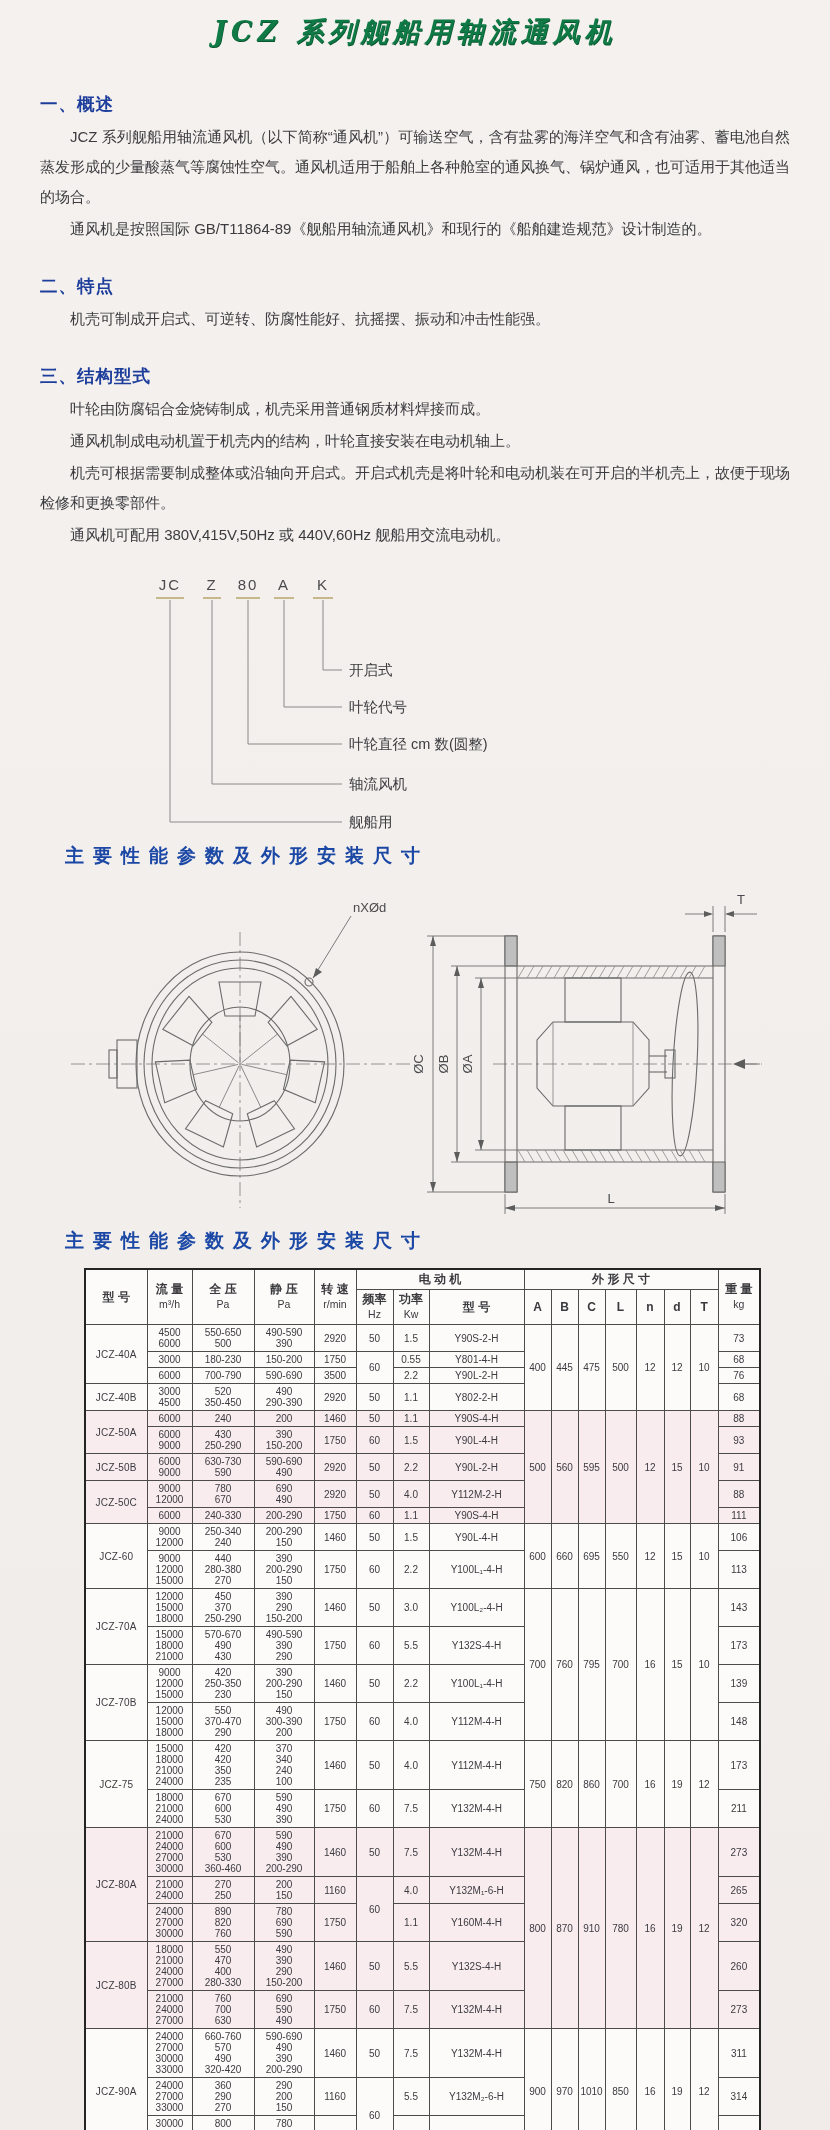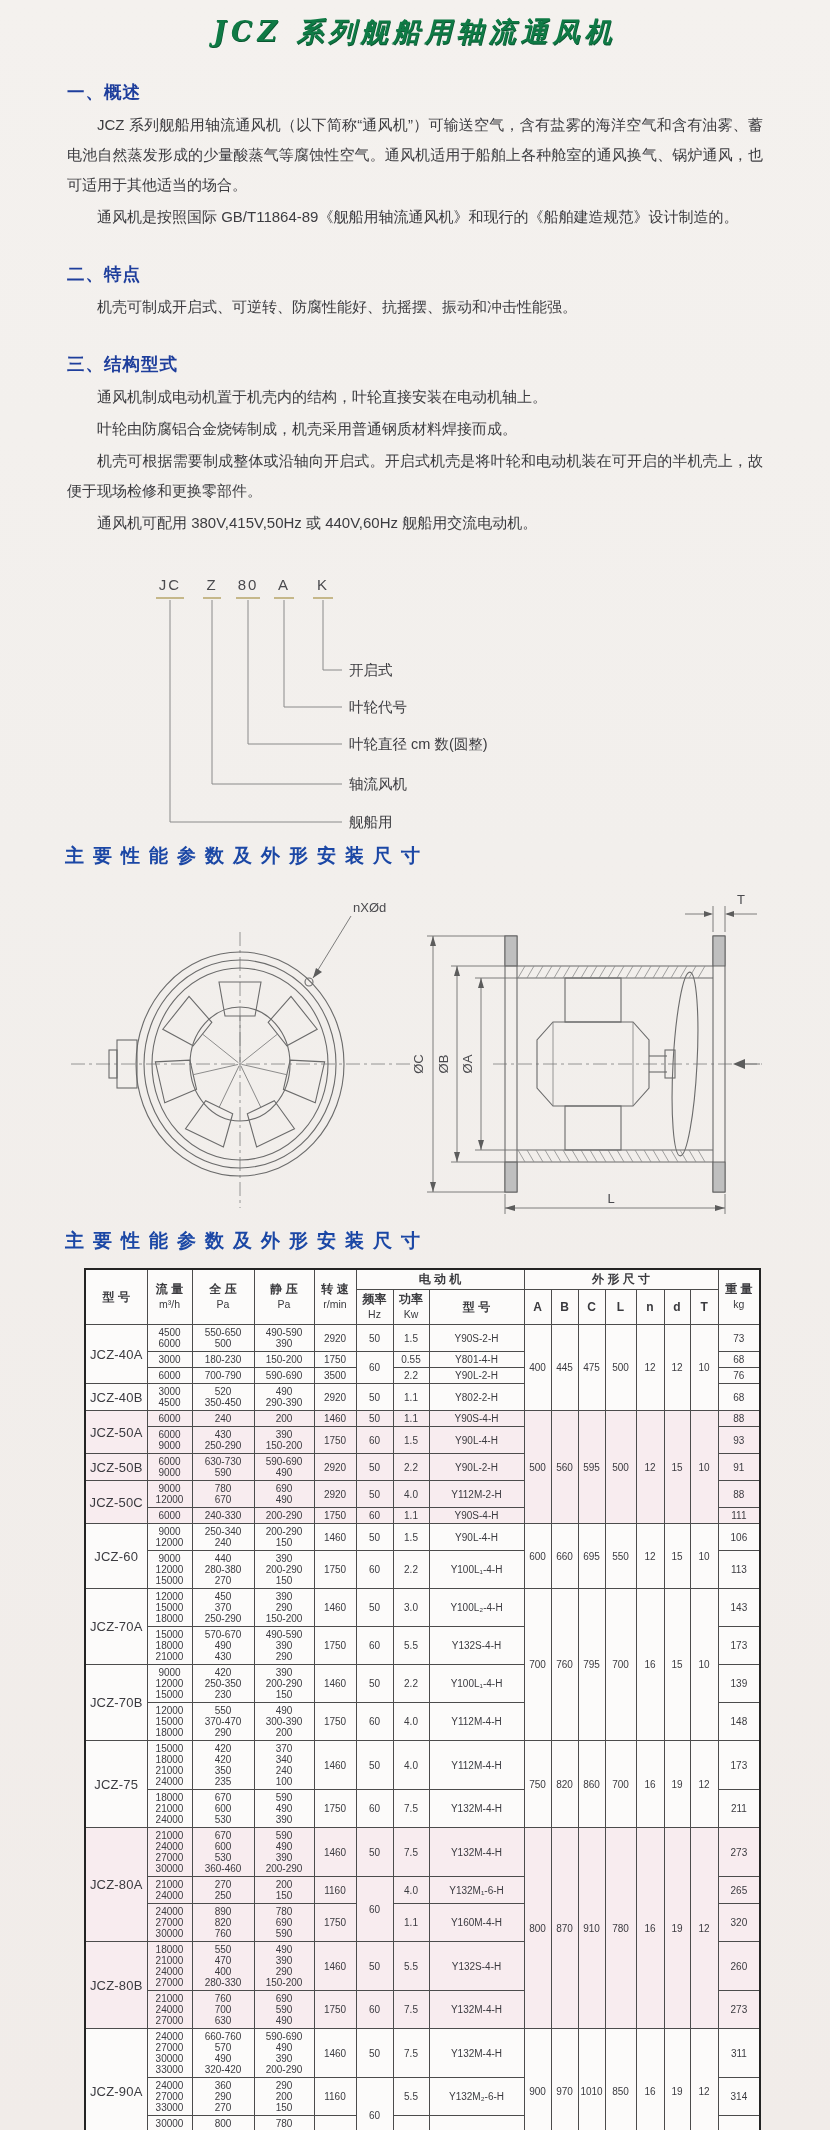--- a/index.html
+++ b/index.html
@@ -1,25 +1,25 @@
 <!DOCTYPE html>
 <html><head>
 <meta charset="utf-8">
 <style>
   html,body{margin:0;padding:0;}
   body{font-family:"Liberation Sans",sans-serif;}
   .page{position:relative;width:830px;height:2130px;overflow:hidden;
         background:linear-gradient(180deg,#f4f1ee 0%,#f2efec 40%,#f1ece9 100%);}
-  .content{padding:0 67px;}
+  .content{padding:0 40px;}
   .doc-title{padding-top:14px;text-align:center;
     font-family:"DejaVu Serif","Liberation Serif",serif;
     font-style:italic;font-weight:bold;font-size:27px;letter-spacing:5px;
     color:#0f7a45;text-shadow:0.5px 0.5px 0 #0a5530;}
   h2.sec{margin:30px 0 6px 0;font-size:17.5px;font-weight:bold;color:#1e3e9c;letter-spacing:1px;}
-  h2.sec-first{margin-top:30px;}
+  h2.sec-first{margin-top:42px;}
   p.body{margin:2px 0 0 0;font-size:15px;line-height:30px;color:#3c3c40;
     text-indent:2em;text-align:justify;}
   .big-heading{position:absolute;left:65px;width:700px;text-align:left;
     font-size:19px;font-weight:bold;color:#1b47a5;letter-spacing:9px;}
   .abs{position:absolute;}
   svg text{font-family:"Liberation Sans",sans-serif;}
   .code-text{font-size:15px;fill:#4a4a4e;letter-spacing:2px;}
   .lbl-text{font-size:14.5px;fill:#3c3c40;}
   .dim-text{font-size:13px;fill:#4a4a4e;}
   .thin{stroke:#8a8a8a;stroke-width:1;fill:none;}
@@ -29,41 +29,41 @@
   .dash{stroke-dasharray:14 4 3 4;}
   .arrowhead{fill:#5c5c5c;stroke:none;}
   .tab{fill:#bfbfbf;stroke:#5c5c5c;stroke-width:0.9;}
   
   .ptable{position:absolute;left:84px;top:1268px;border-collapse:collapse;
     table-layout:fixed;width:676px;background:#fcfbfa;border:2px solid #242424;}
   .ptable th,.ptable td{border:1px solid #4c4c4c;text-align:center;vertical-align:middle;
     padding:2px 1px;font-size:10px;line-height:11px;color:#3b3b40;overflow:hidden;}
   .ptable th{font-size:12px;line-height:15px;font-weight:bold;color:#3a3a3e;}
   .ptable th .sub{font-weight:normal;font-size:10.5px;text-align:center;}
-  .ptable td.model{font-size:13px;letter-spacing:0.2px;}
+  .ptable td.model{font-size:10px;letter-spacing:0.2px;}
   .ptable tr.tint td{background:#f8ecef;}
 </style>
 </head>
 <body>
 
 <div class="page">
 
   <div class="content">
     <div class="doc-title">JCZ 系列舰船用轴流通风机</div>
 
     <h2 class="sec sec-first">一、概述</h2>
     <p class="body">JCZ 系列舰船用轴流通风机（以下简称“通风机”）可输送空气，含有盐雾的海洋空气和含有油雾、蓄电池自然蒸发形成的少量酸蒸气等腐蚀性空气。通风机适用于船舶上各种舱室的通风换气、锅炉通风，也可适用于其他适当的场合。</p>
     <p class="body">通风机是按照国际 GB/T11864-89《舰船用轴流通风机》和现行的《船舶建造规范》设计制造的。</p>
 
     <h2 class="sec">二、特点</h2>
     <p class="body">机壳可制成开启式、可逆转、防腐性能好、抗摇摆、振动和冲击性能强。</p>
 
     <h2 class="sec">三、结构型式</h2>
+    <p class="body">叶轮由防腐铝合金烧铸制成，机壳采用普通钢质材料焊接而成。</p>
     <p class="body">通风机制成电动机置于机壳内的结构，叶轮直接安装在电动机轴上。</p>
-    <p class="body">叶轮由防腐铝合金烧铸制成，机壳采用普通钢质材料焊接而成。</p>
     <p class="body">机壳可根据需要制成整体或沿轴向开启式。开启式机壳是将叶轮和电动机装在可开启的半机壳上，故便于现场检修和更换零部件。</p>
     <p class="body">通风机可配用 380V,415V,50Hz 或 440V,60Hz 舰船用交流电动机。</p>
 
   </div>
 
   <svg class="abs" style="left:65px;top:552px;" width="700" height="288" viewBox="0 0 700 288">
     <g>
       <text class="code-text" x="105" y="38" text-anchor="middle">JC</text>
       <text class="code-text" x="147" y="38" text-anchor="middle">Z</text>
       <text class="code-text" x="183" y="38" text-anchor="middle">80</text>

